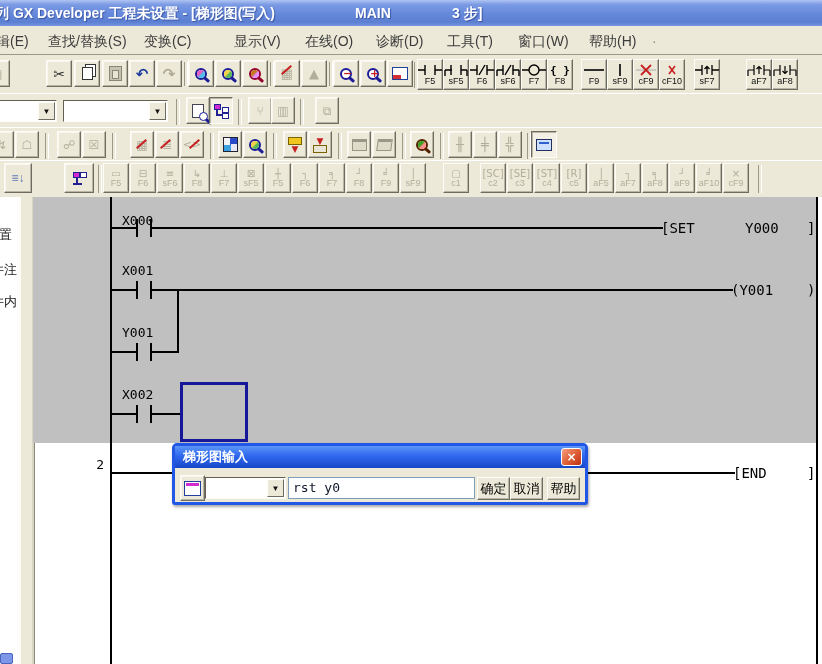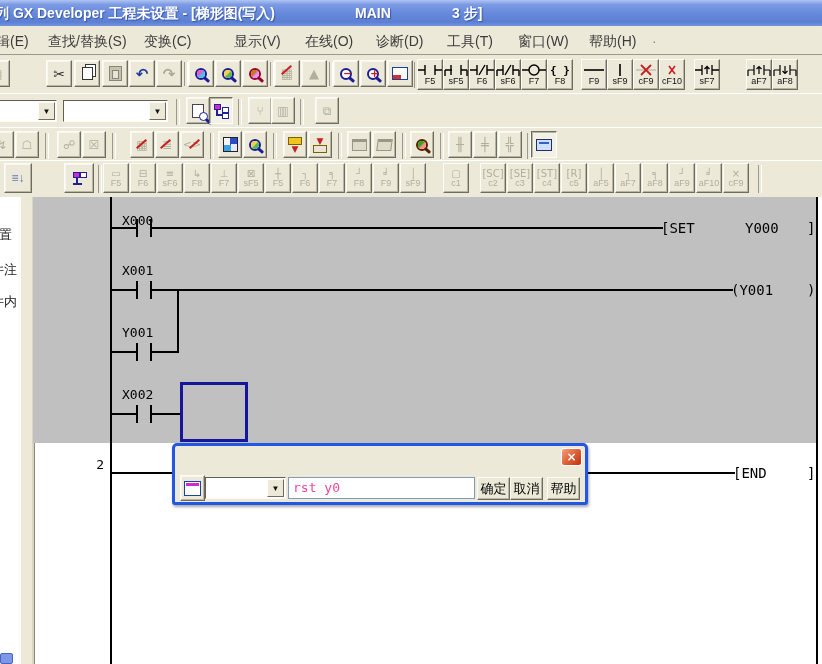--- a/index.html
+++ b/index.html
@@ -82,21 +82,21 @@
   #dlg-title{position:absolute;left:0;top:0;right:0;height:22px;border-radius:2px 2px 0 0;
      background:linear-gradient(180deg,#5a96f8 0%,#2f68ee 45%,#1747c8 100%);
      color:#fff;font-weight:bold;font-size:13px;line-height:22px;padding-left:8px;box-sizing:border-box;}
   #dlg-close{position:absolute;right:3px;top:2px;width:21px;height:18px;border:1px solid #fff;border-radius:3px;
      background:linear-gradient(135deg,#f5a084,#e2663c 45%,#c03010);color:#fff;font:bold 12px/16px "DejaVu Sans",sans-serif;
      text-align:center;box-sizing:border-box;}
   .dlg-btn{position:absolute;top:31px;width:33px;height:23px;background:#ece9d8;border:1px solid;
      border-color:#fdfcf7 #6e6c60 #6e6c60 #fdfcf7;box-shadow:inset -1px -1px 0 #b8b5a5;
      font-size:13px;color:#000;display:flex;align-items:center;justify-content:center;box-sizing:border-box;}
   .xpfield{position:absolute;top:31px;height:22px;background:#fff;border:1px solid #7f9db9;box-sizing:border-box;}
-  #dlg-input{font-family:"DejaVu Sans Mono",monospace;font-size:13px;color:#ec4899;padding:2px 0 0 4px;}
+  #dlg-input{font-family:"DejaVu Sans Mono",monospace;font-size:13px;color:#0f172a;padding:2px 0 0 4px;}
   #dlg-symbtn{position:absolute;left:5px;top:29px;width:25px;height:26px;}
   .ic-entry{width:15px;height:13px;background:#fff;border:1px solid #2040a0;position:relative;}
   .ic-entry::after{content:"";position:absolute;left:1px;top:1px;right:1px;height:3px;background:#d02ad0;}
   #artifact{left:0;top:653px;width:13px;height:11px;background:#7c96e8;border:1px solid #4a62c0;border-radius:2px;box-sizing:border-box;}
 </style>
 </head>
 <body>
 
 <div class="abs" id="titlebar">
   <span class="abs title-txt" style="left:-5px">列 GX Developer 工程未设置 - [梯形图(写入)</span>
@@ -521,20 +521,21 @@
 <div class="abs cbar" style="left:150px;top:405px"></div>
 <div class="abs hline" style="left:152px;top:413px;width:28px"></div>
 <div class="abs" id="cursor"></div>
 
 <span class="abs dev" style="left:86px;top:457px;width:18px;text-align:right">2</span>
 <div class="abs hline" style="left:110px;top:472px;width:625px;z-index:1"></div>
 <span class="abs instr" style="left:733px;top:465px">[END</span>
 <span class="abs instr" style="left:807px;top:465px">]</span>
 
 <div class="abs" id="dialog">
+  <div id="dlg-title"><span>梯形图输入</span></div>
   <div id="dlg-close"><span>×</span></div>
   <div class="btn" id="dlg-symbtn">
       <span class="ic-entry"></span>
     </div>
   <div class="combo" style="left:30px;top:31px;width:81px">
       <span class="arr">▼</span>
     </div>
   <div class="xpfield" style="left:113px;width:187px" id="dlg-input">rst y0</div>
   <div class="dlg-btn" style="left:302px">确定</div>
   <div class="dlg-btn" style="left:335px">取消</div>

